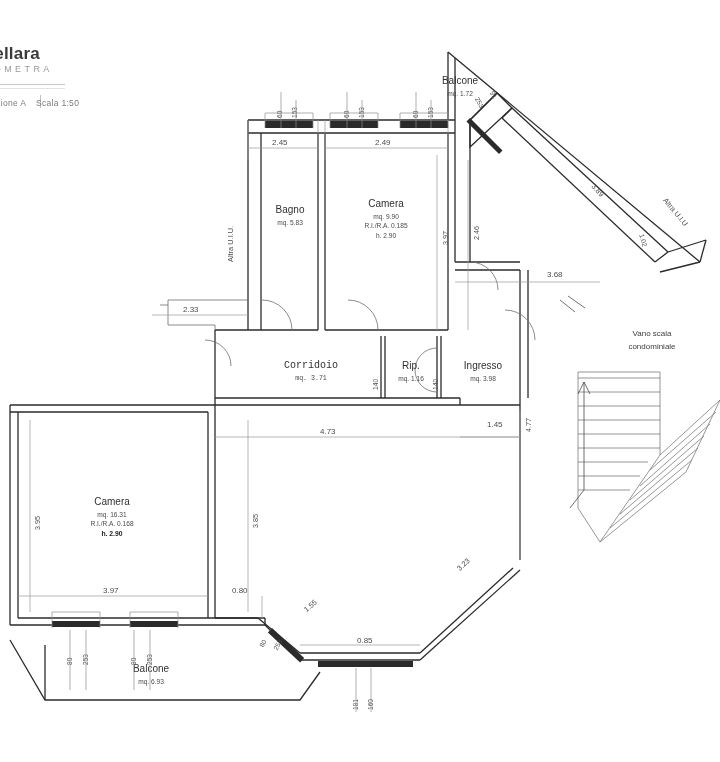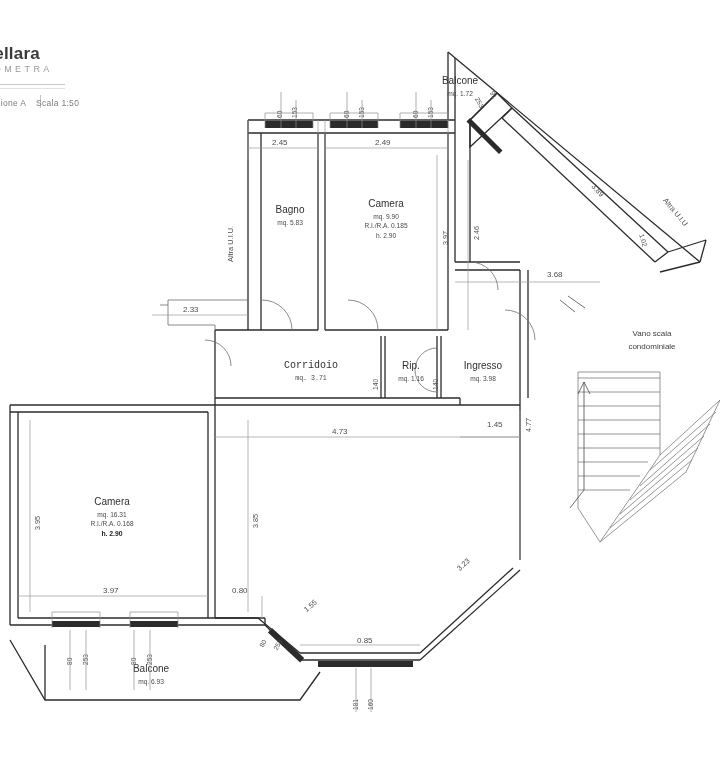--- a/index.html
+++ b/index.html
@@ -263,21 +263,21 @@
     <div>Vano scala</div>
     <div>condominiale</div>
   </div>
   <div class="dimv" style="left:226px;top:262px;font-size:7.4px;">Altra U.I.U.</div>
   <div class="diagdim" style="left:668px;top:196px;transform:rotate(50deg);font-size:7.4px;">Altra U.I.U</div>
 
   <div class="dim" style="left:272px;top:138px;">2.45</div>
   <div class="dim" style="left:375px;top:138px;">2.49</div>
   <div class="dim" style="left:183px;top:305px;">2.33</div>
   <div class="dim" style="left:547px;top:270px;">3.68</div>
-  <div class="dim" style="left:332px;top:427px;">4.73</div>
+  <div class="dim" style="left:320px;top:427px;">4.73</div>
   <div class="dim" style="left:487px;top:420px;">1.45</div>
   <div class="dim" style="left:103px;top:586px;">3.97</div>
   <div class="dim" style="left:232px;top:586px;">0.80</div>
   <div class="dim" style="left:357px;top:636px;">0.85</div>
 
   <div class="dimv" style="left:441px;top:245px;">3.97</div>
   <div class="dimv" style="left:472px;top:240px;">2.46</div>
   <div class="dimv" style="left:524px;top:432px;">4.77</div>
   <div class="dimv" style="left:33px;top:530px;">3.95</div>
   <div class="dimv" style="left:251px;top:528px;">3.85</div>

